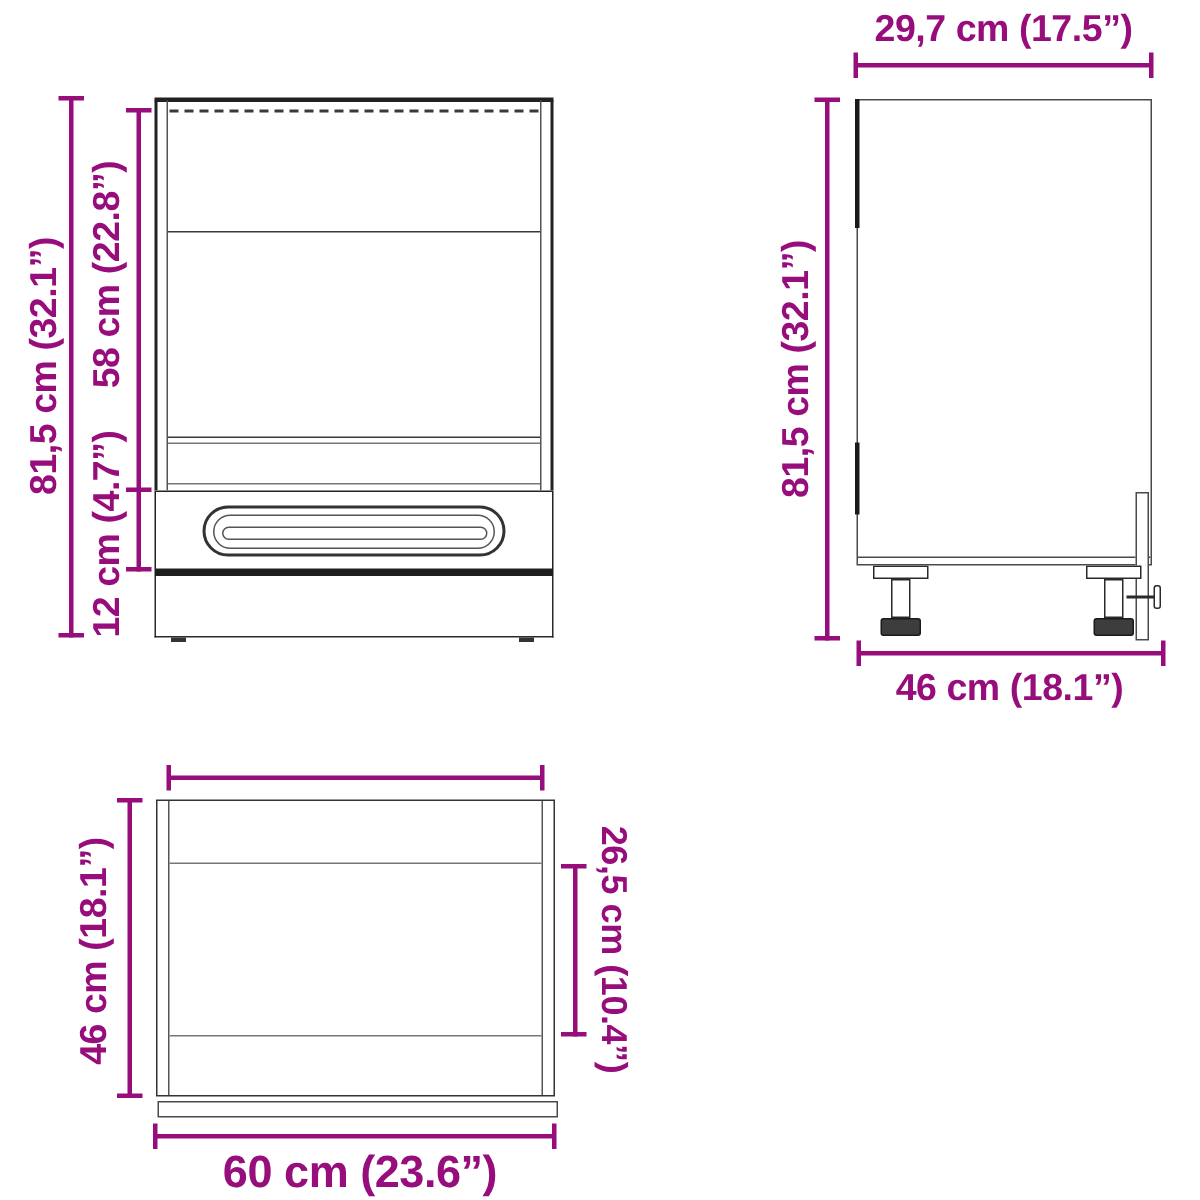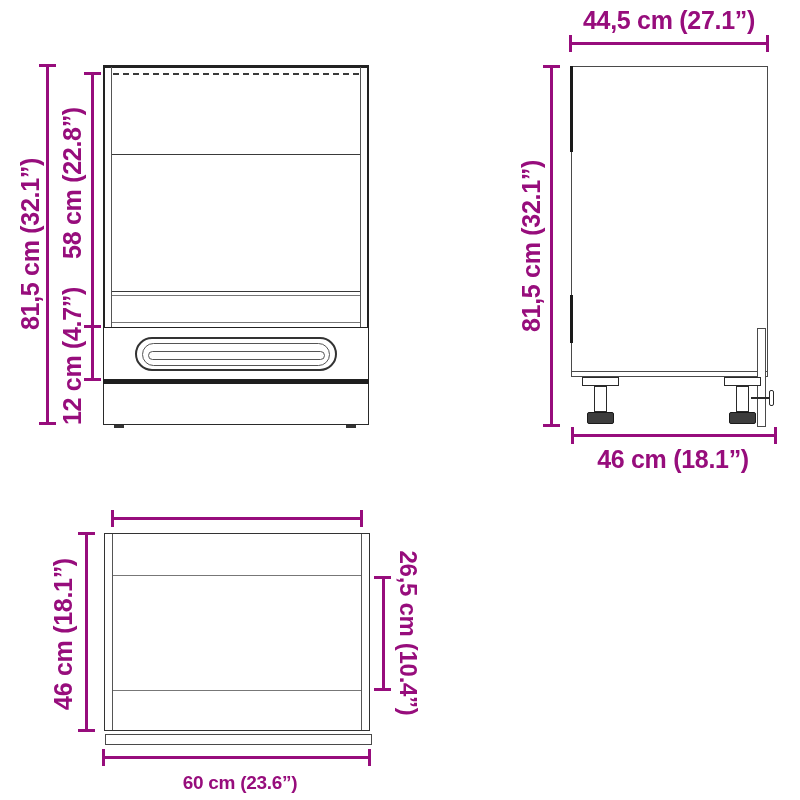--- a/index.html
+++ b/index.html
@@ -44,21 +44,21 @@
   <div class="abs" style="left:112px;top:322px;width:248px;height:1px;background:#777;"></div>
   <div class="abs" style="left:103px;top:327px;width:266px;height:53px;border:1.6px solid #222;background:#fff;"></div>
   <div class="abs" style="left:135px;top:337px;width:202px;height:34px;border:2px solid #333;border-radius:17px;"></div>
   <div class="abs" style="left:142px;top:343px;width:188px;height:23px;border:1.5px solid #555;border-radius:12px;"></div>
   <div class="abs" style="left:148px;top:351px;width:177px;height:9px;border:1.5px solid #555;border-radius:5px;"></div>
   <div class="abs" style="left:103px;top:380px;width:266px;height:4px;background:#1e1e1e;"></div>
   <div class="abs" style="left:103px;top:384px;width:266px;height:41px;border:1.6px solid #2a2a2a;border-top:none;"></div>
   <div class="abs" style="left:114px;top:425px;width:10px;height:2.5px;background:#333;"></div>
   <div class="abs" style="left:346px;top:425px;width:10px;height:2.5px;background:#333;"></div>
 
-  <div class="lbl" style="left:669px;top:20px;">44,5 cm (27.1”)</div>
+  <div class="lbl" style="left:669px;top:20px;">29,7 cm (17.5”)</div>
   <div class="dim" style="left:570px;top:42px;width:198px;height:3px;"></div>
   <div class="dim" style="left:568.5px;top:35px;width:3px;height:17px;"></div>
   <div class="dim" style="left:765.5px;top:35px;width:3px;height:17px;"></div>
 
   <div class="dim" style="left:550px;top:66px;width:3px;height:361px;"></div>
   <div class="dim" style="left:543px;top:65px;width:17px;height:3px;"></div>
   <div class="dim" style="left:543px;top:424px;width:17px;height:3px;"></div>
   <div class="lbl rot-ccw" style="left:531px;top:246px;">81,5 cm (32.1”)</div>
 
   <div class="abs" style="left:571px;top:66px;width:197px;height:311px;border:1.4px solid #4a4a4a;background:#fff;"></div>
@@ -98,15 +98,15 @@
   <div class="lbl rot-ccw" style="left:63px;top:634px;">46 cm (18.1”)</div>
 
   <div class="dim" style="left:381.5px;top:577px;width:3px;height:114px;"></div>
   <div class="dim" style="left:374px;top:576px;width:17px;height:3px;"></div>
   <div class="dim" style="left:374px;top:688px;width:17px;height:3px;"></div>
   <div class="lbl rot-cw" style="left:408px;top:633px;font-size:24px;">26,5 cm (10.4”)</div>
 
   <div class="dim" style="left:103px;top:756px;width:267px;height:3px;"></div>
   <div class="dim" style="left:101.5px;top:749px;width:3px;height:17px;"></div>
   <div class="dim" style="left:367.5px;top:749px;width:3px;height:17px;"></div>
-  <div class="lbl" style="left:240px;top:782px;font-size:19px;">60 cm (23.6”)</div>
+  <div class="lbl" style="left:240px;top:782px;font-size:30px;">60 cm (23.6”)</div>
 
 </div>
 
 </body></html>

